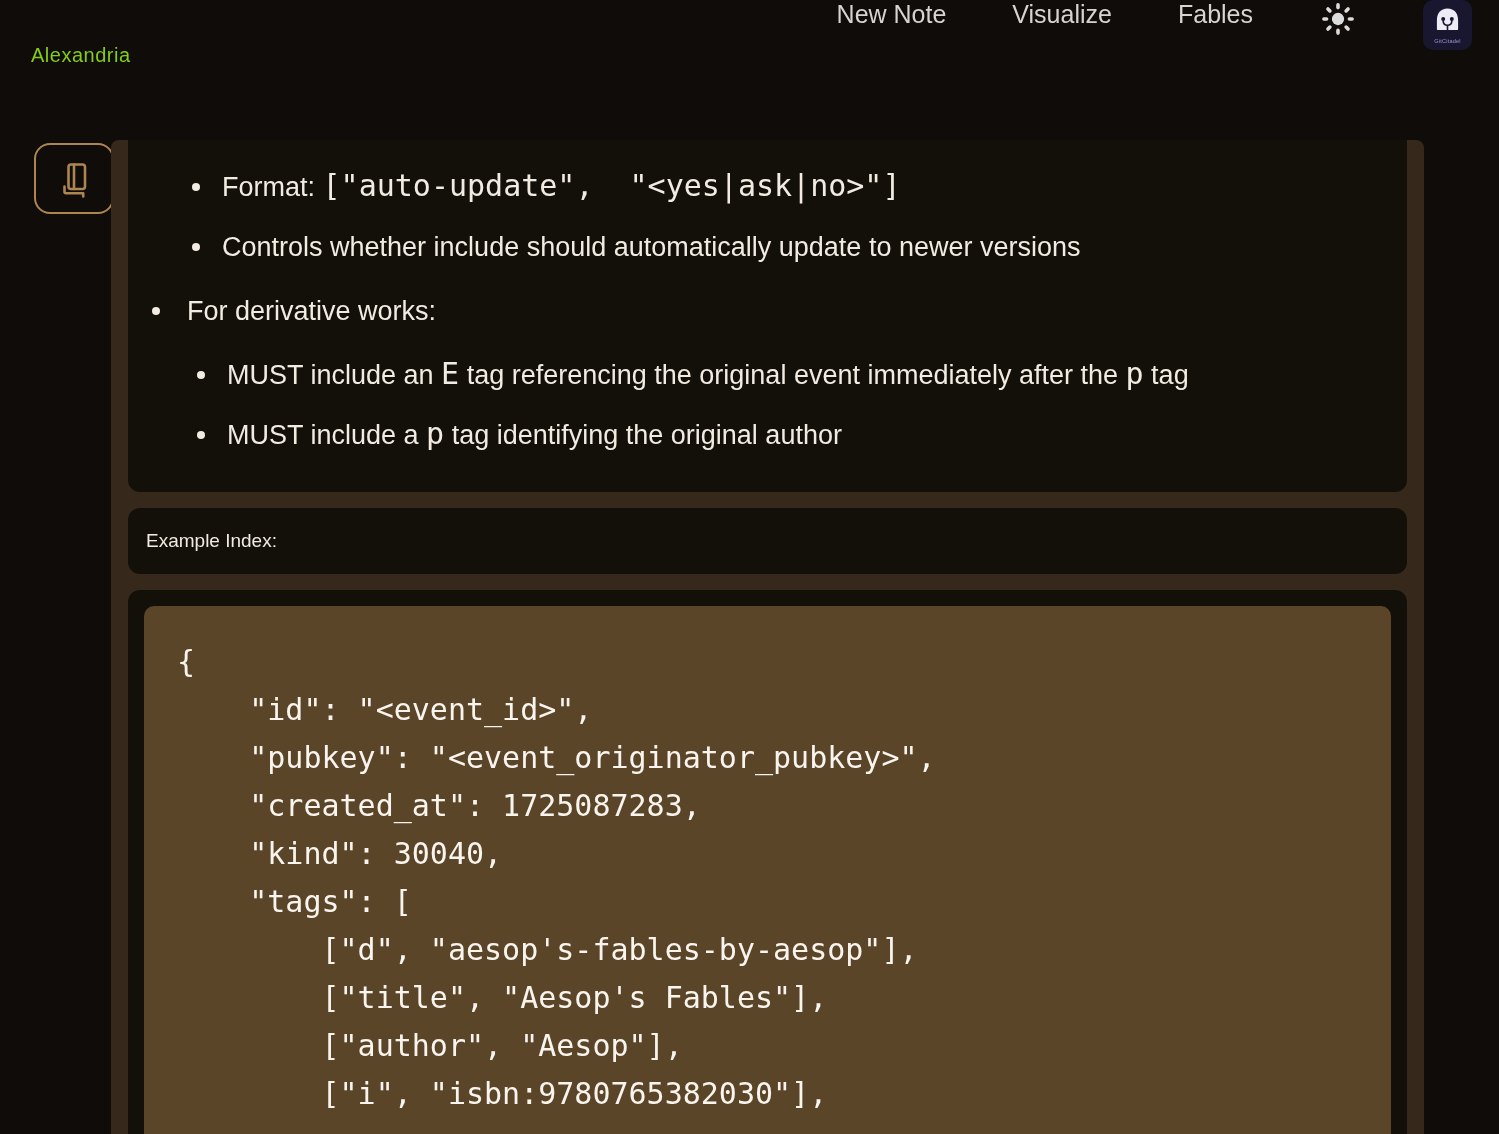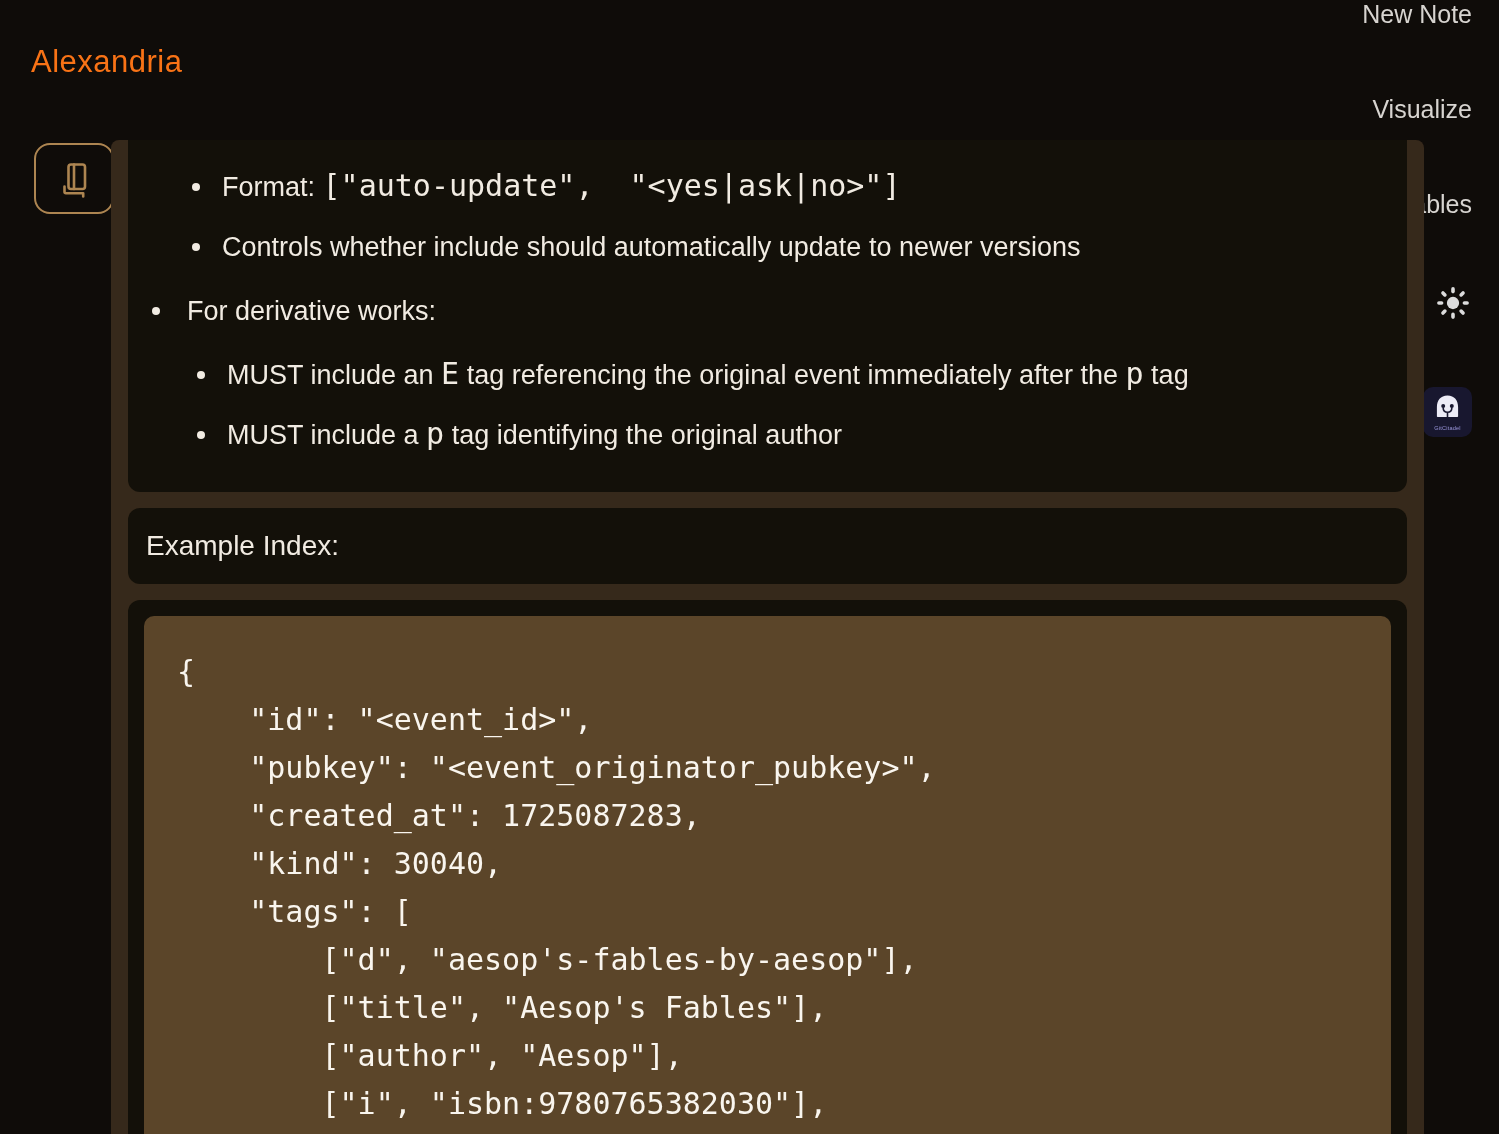--- a/index.html
+++ b/index.html
@@ -7,22 +7,22 @@
     --accent:#ad8551; --text:#f1ebe2; --nav-text:#d7d4d0; --code-text:#f9f5ee;
     --logo-bg:#18172f; --icon:#dcdcdc; --logo-caption:#9b97dd;
   }
   *{box-sizing:border-box;margin:0;padding:0;}
   html,body{width:1499px;height:1134px;overflow:hidden;}
   body{background:var(--page-bg);font-family:"Liberation Sans",sans-serif;color:var(--text);}
   .page{position:relative;width:1499px;height:1134px;background:var(--page-bg);overflow:hidden;}
 
   
   .header{position:absolute;left:0;top:0;width:100%;height:140px;background:var(--page-bg);}
-  .brand{position:absolute;left:31px;top:44px;font-size:31px;letter-spacing:.5px;color:#f97316;text-align:center;}
-  .nav{position:absolute;right:27px;top:0;height:126px;display:flex;align-items:flex-end;gap:66px;flex-direction:column;}
+  .brand{position:absolute;left:31px;top:44px;font-size:20px;letter-spacing:.5px;color:#84cc16;text-align:center;}
+  .nav{position:absolute;right:27px;top:0;height:126px;display:flex;align-items:flex-start;gap:66px;}
   .nav a{color:var(--nav-text);font-size:25px;text-decoration:none;cursor:pointer;}
   .theme-btn{background:none;border:none;cursor:pointer;display:flex;align-items:center;justify-content:center;width:38px;height:38px;}
   .sun{stroke:var(--icon);}
   .sun-core{fill:var(--icon);}
   .logo-btn{width:49px;height:50px;cursor:pointer;border:none;background:none;padding:0;}
   .logo-bg{fill:var(--logo-bg);}
   .ghost-body{fill:#ecebf6;}
   .ghost-detail{fill:var(--logo-bg);}
   .ghost-branch{stroke:var(--logo-bg);stroke-width:1.6;fill:none;stroke-linecap:round;}
   .logo-caption{fill:var(--logo-caption);font-size:5.6px;font-family:"Liberation Sans",sans-serif;letter-spacing:.2px;}
@@ -30,21 +30,21 @@
   
   .sidebar-toggle{position:absolute;left:34px;top:143px;width:80px;height:71px;border:2px solid var(--accent);
     border-radius:16px;background:transparent;cursor:pointer;display:flex;align-items:center;justify-content:center;}
   .book{stroke:var(--accent);fill:none;stroke-width:2.6;stroke-linecap:round;stroke-linejoin:round;}
 
   
   .panel{position:absolute;left:111px;top:140px;width:1313px;height:994px;background:var(--panel-bg);
     padding:0 17px;overflow:hidden;border-radius:8px 8px 0 0;}
   .card{background:var(--card-bg);border-radius:12px;}
   .card-list{padding:29px 40px 39px 0;border-radius:0 0 12px 12px;}
-  .card-label{margin-top:16px;padding:22px 18px;font-size:28px;}
+  .card-label{margin-top:16px;padding:22px 18px;font-size:19px;}
   .card-code{margin-top:16px;padding:16px;height:700px;}
 
   ul{list-style:none;}
   li{position:relative;font-size:27px;line-height:36px;color:var(--text);}
   li::before{content:"";position:absolute;width:8px;height:8px;border-radius:50%;background:var(--text);top:14px;}
   .ul-sub > li{padding-left:94px;margin-bottom:24px;}
   .ul-sub > li::before{left:64px;}
   .ul-top{margin-top:28px;}
   .ul-top > li{padding-left:59px;}
   .ul-top > li::before{left:24px;}

